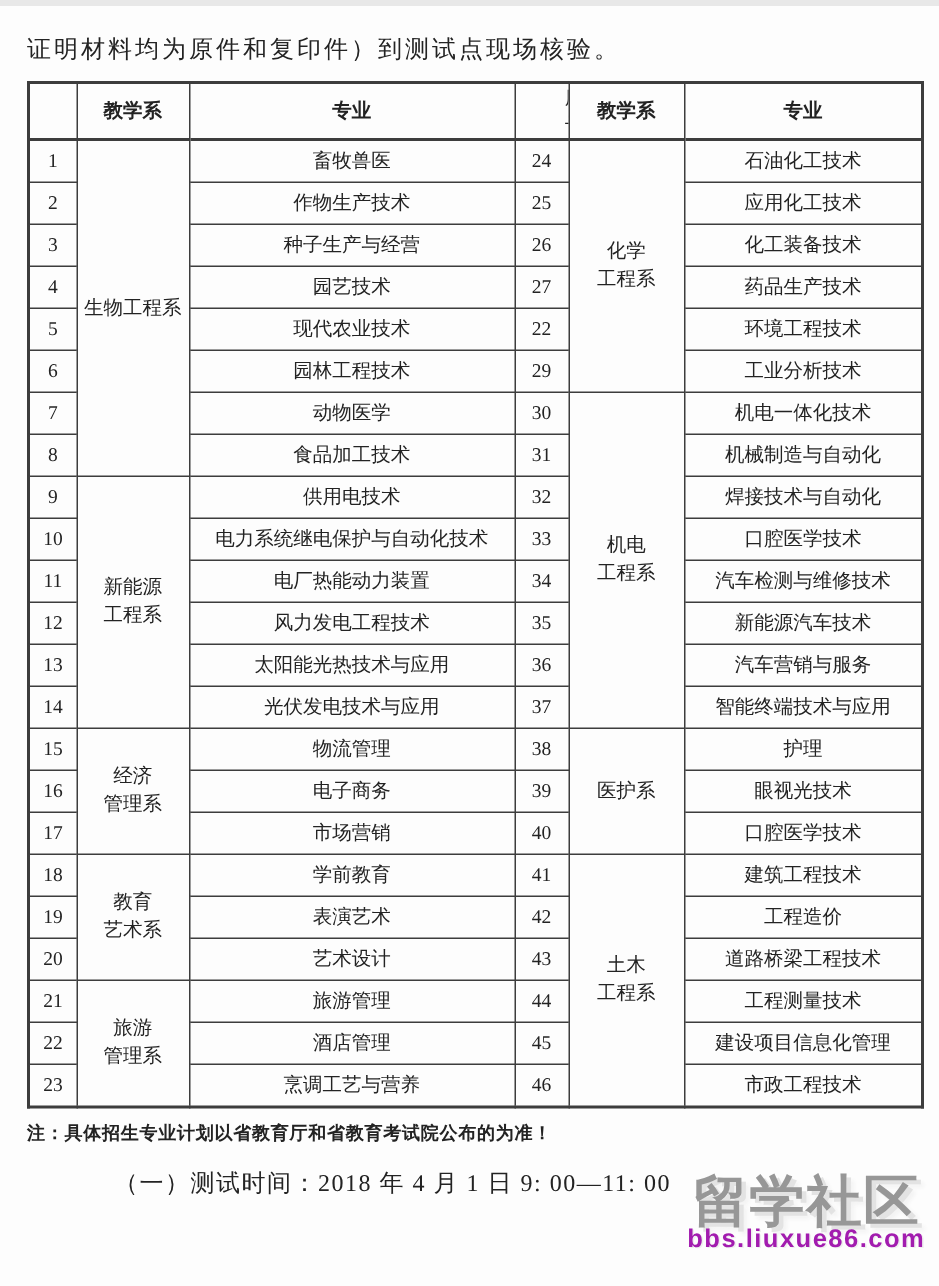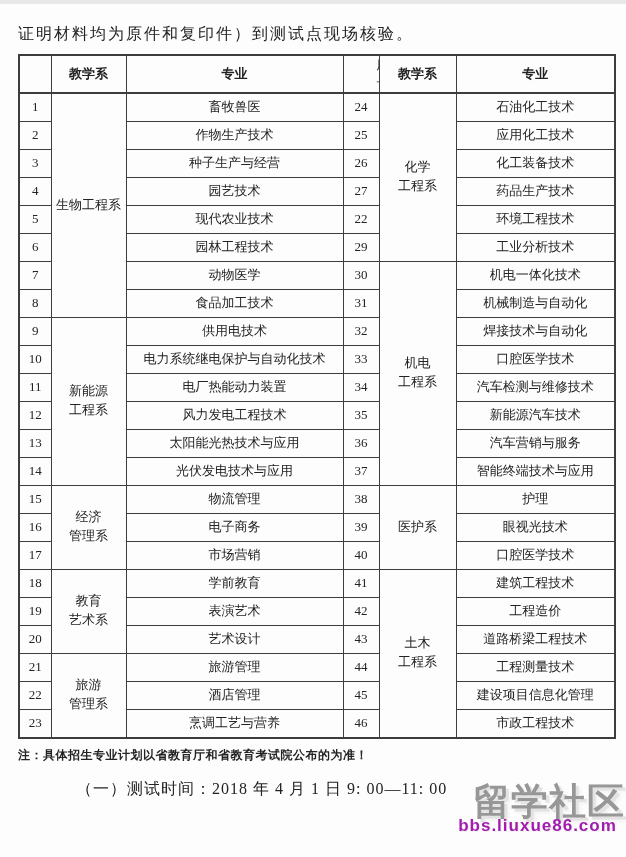--- a/index.html
+++ b/index.html
@@ -74,21 +74,20 @@
   }
   .wm-title{
     font-family:Liberation Serif, serif;
     font-size:37px;
     font-weight:bold;
     color:#979797;
     letter-spacing:1px;
     line-height:1.0;
     text-shadow:3px 3px 0 #e3e3e3,5px 5px 3px #f2f2f2;
     white-space:nowrap;
-    text-align:right;
   }
   .wm-url{
     font-family:"Liberation Sans","DejaVu Sans",sans-serif;
     font-size:17px;
     font-weight:bold;
     color:#a21caf;
     letter-spacing:1px;
     margin-top:-4px;
     text-shadow:1px 1px 0 #efefef;
     white-space:nowrap;

